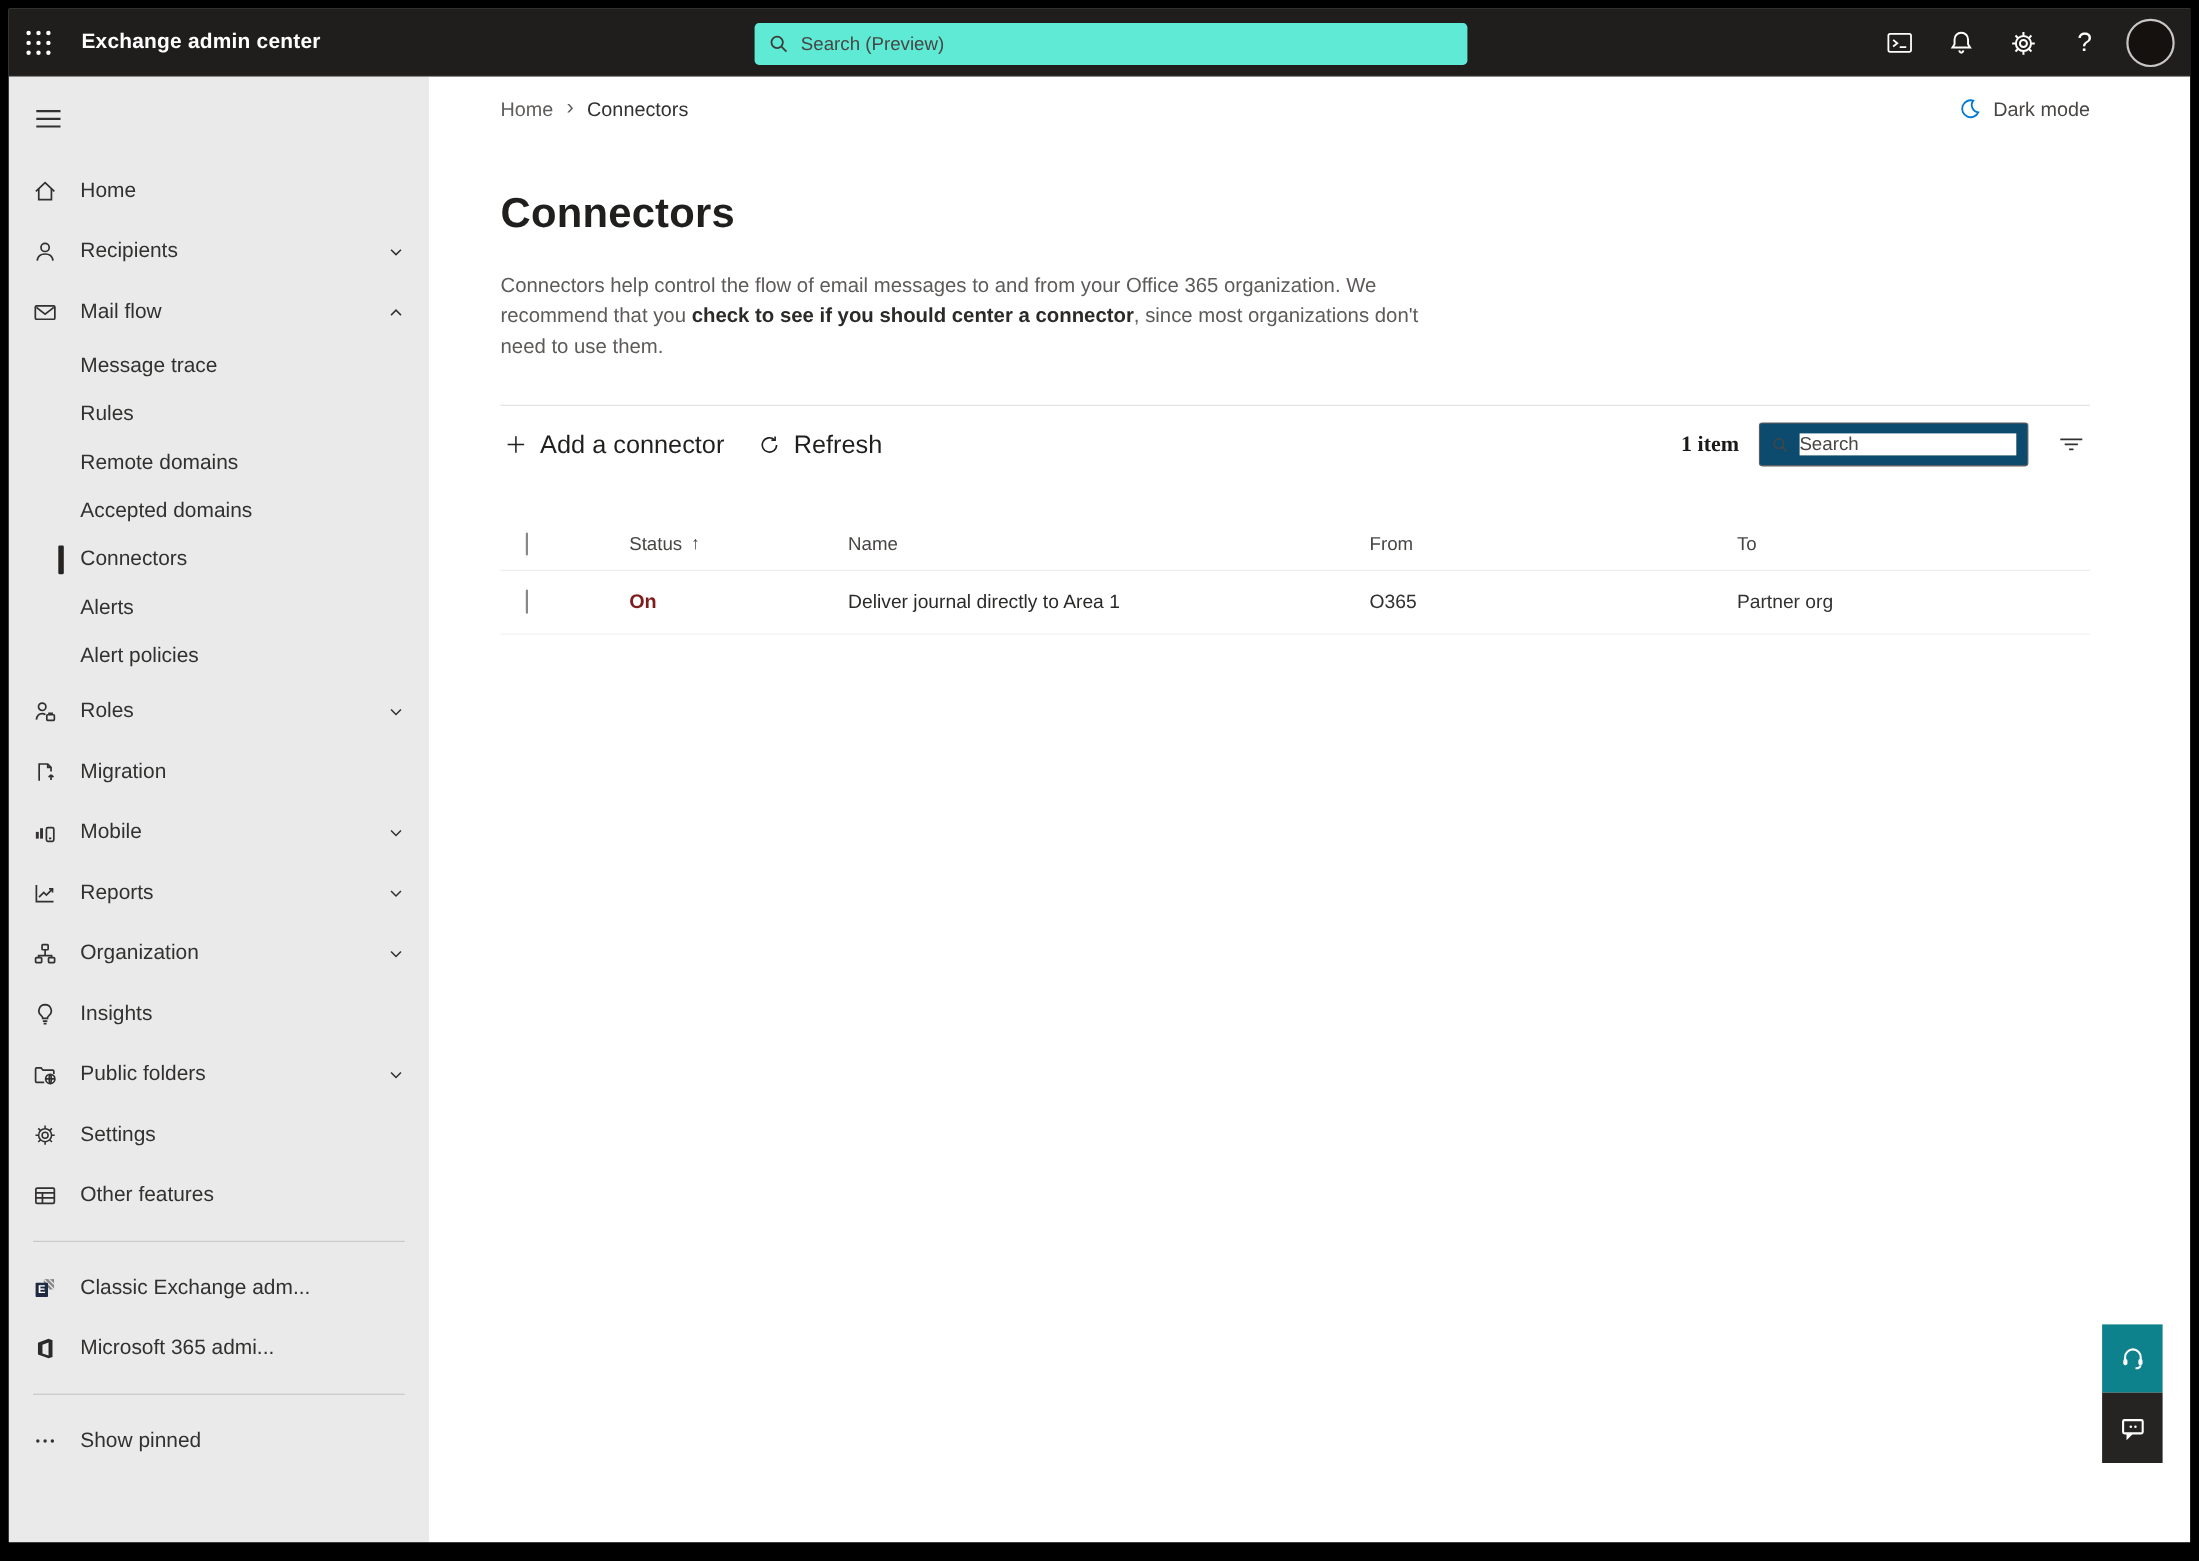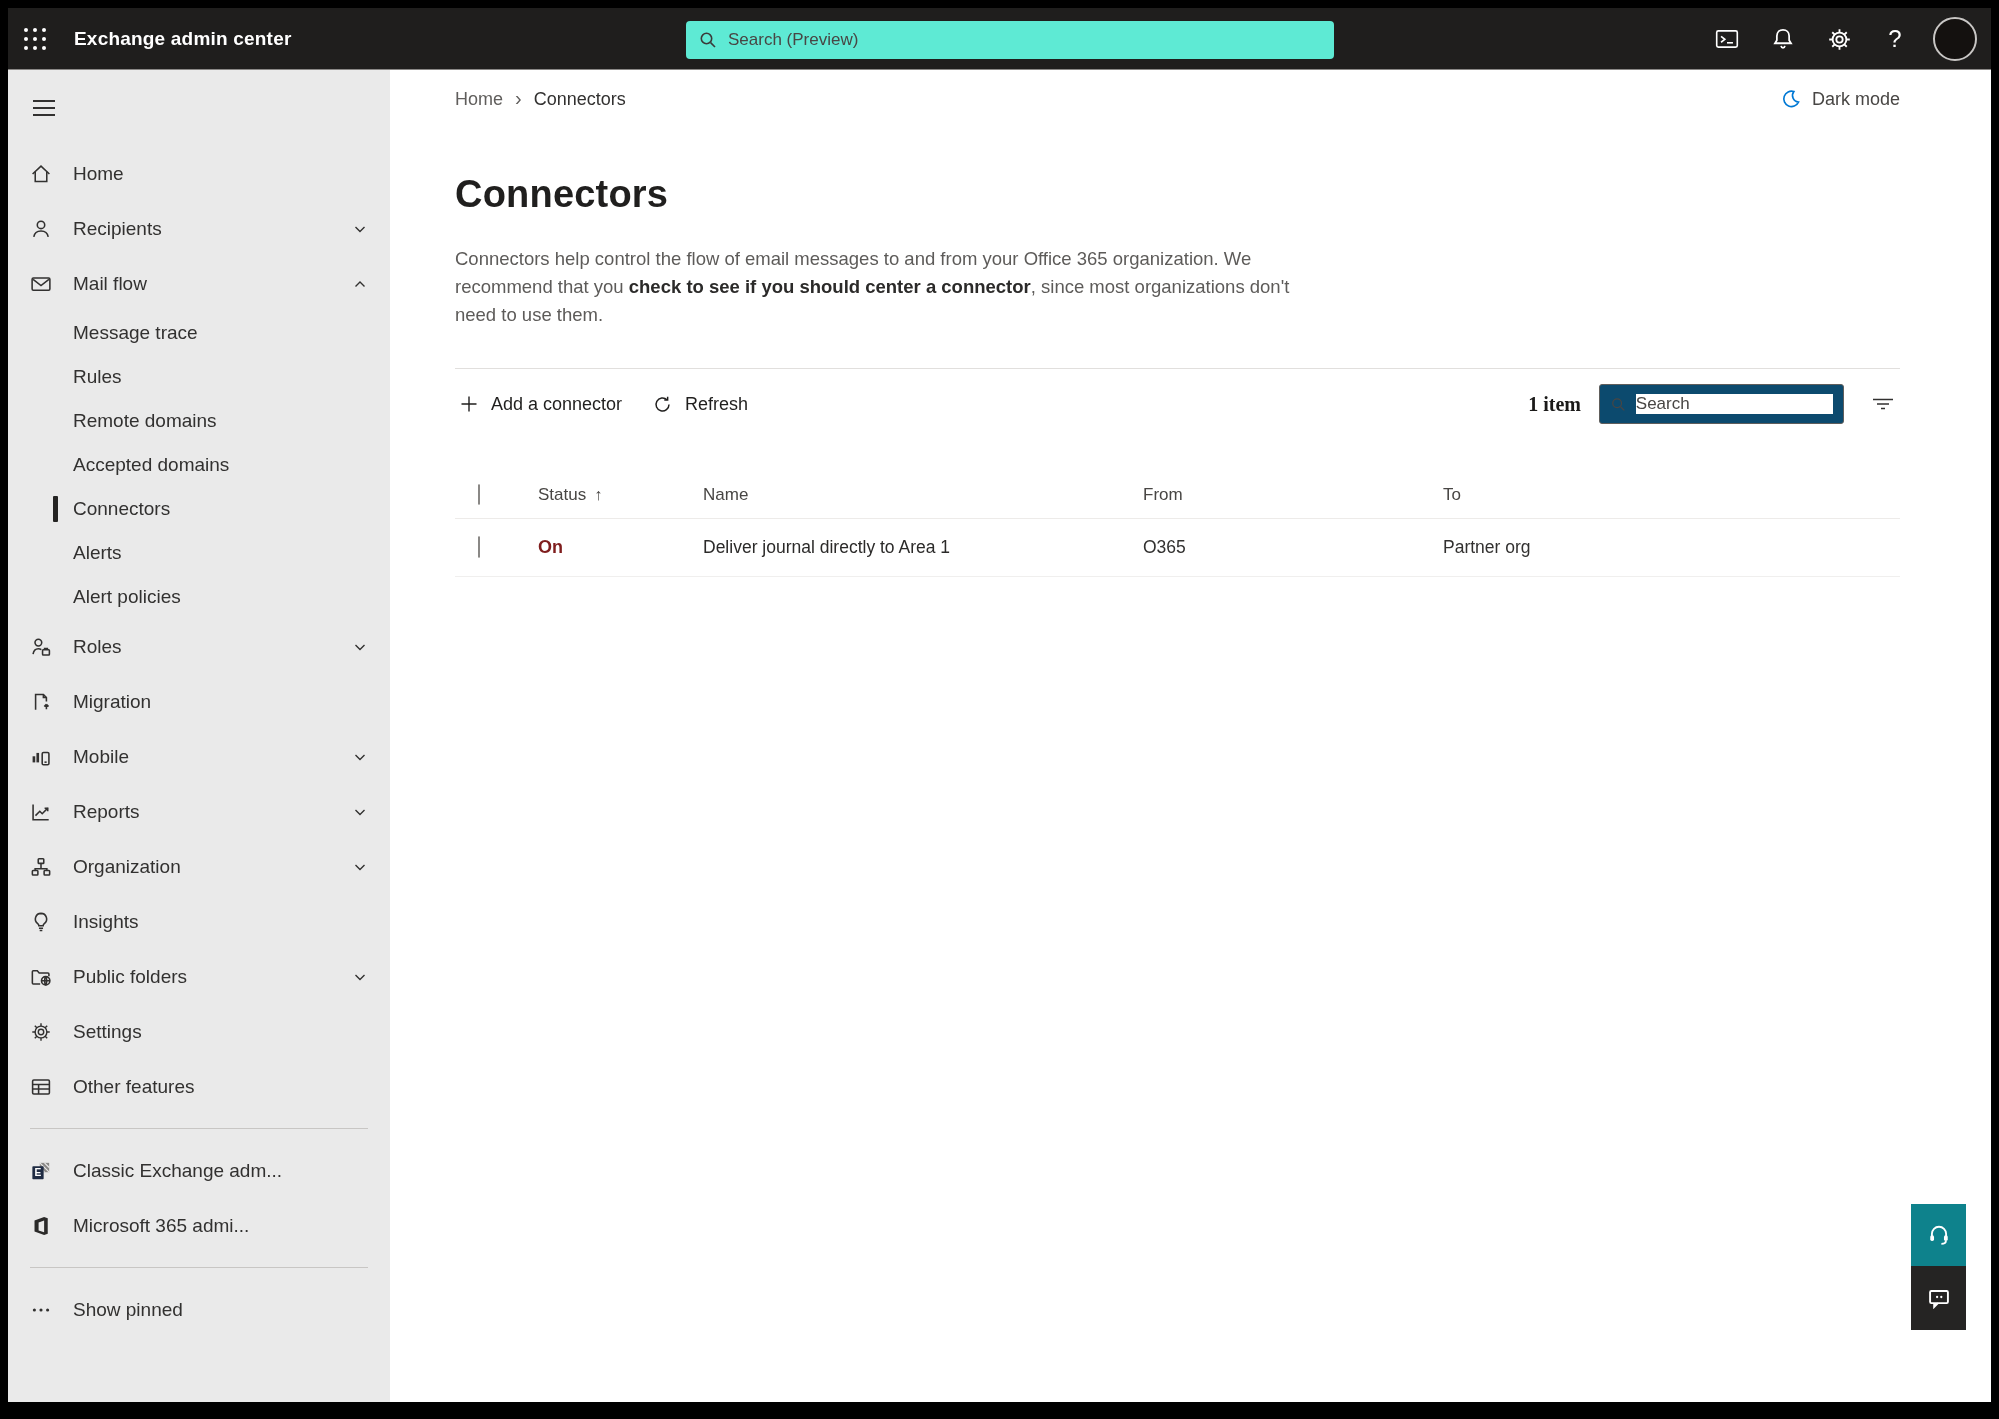--- a/index.html
+++ b/index.html
@@ -45,32 +45,32 @@
   .crumb-sep { color:#605e5c; font-size:20px; line-height:1; padding-bottom:3px; }
   .crumb-current { color:#323130; }
   .darkmode { margin-left:auto; display:flex; align-items:center; gap:10px; cursor:pointer; font-size:18px; color:#484644; }
 
   .page-title { margin-top:62px; font-size:38px; font-weight:700; color:#201f1e; letter-spacing:.2px; }
   .page-desc { margin-top:29px; font-size:18.5px; line-height:28px; color:#5d5b59; max-width:845px; }
   .page-desc b { color:#2b2a29; font-weight:700; cursor:pointer; }
 
   .toolbar-divider { margin-top:39px; height:1px; background:#e1dfdd; }
   .toolbar { display:flex; align-items:center; margin-top:12px; height:46px; }
-  .tb-cmd { display:flex; align-items:center; gap:12px; font-size:18px; color:#201f1e; cursor:pointer; padding:6px 4px; }
+  .tb-cmd { display:flex; align-items:center; gap:12px; font-size:23px; color:#201f1e; cursor:pointer; padding:6px 4px; }
   .tb-cmd + .tb-cmd { margin-left:22px; }
   .toolbar-right { margin-left:auto; display:flex; align-items:center; }
   .item-count { font-family:"Liberation Serif", serif; font-weight:700; font-size:20px; color:#1b1a19; margin-right:18px; }
   .list-search { width:245px; height:40px; border:1px solid #605e5c; border-radius:3px; background:#0c4a6e; display:flex; align-items:center; padding:0 10px; gap:9px; }
   .list-search input { border:none; outline:none; font-size:17px; color:#323130; width:100%; font-family:"Liberation Sans", sans-serif; }
   .list-search input::placeholder { color:#484644; }
   .filter-btn { margin-left:22px; width:34px; height:34px; display:flex; align-items:center; justify-content:center; cursor:pointer; }
 
   
   .table { margin-top:44px; }
-  .t-grid { display:grid; grid-template-columns:83px 165px 440px 300px 1fr; align-items:center; }
+  .t-grid { display:grid; grid-template-columns:83px 165px 440px 300px 1fr; align-items:center;gap:34px; }
   .t-head { height:48px; border-bottom:1px solid #edebe9; color:#484644; font-size:17px; }
   .t-row { height:58px; border-bottom:1px solid #f0efee; color:#323130; font-size:17.5px; cursor:pointer; }
   .cb { width:26px; height:26px; border:1.5px solid #8a8886; border-radius:4px; background:#fff; margin-left:23px; cursor:pointer; }
   .sort-col { display:flex; align-items:center; gap:8px; cursor:pointer; }
   .sort-arrow { font-size:16px; color:#484644; }
   .status-on { font-weight:700; color:#7f1d1d; font-size:18px; }
   .name-cell { color:#2b2a29; }
 
   
   .float-btn { position:absolute; width:55px; display:flex; align-items:center; justify-content:center; cursor:pointer; }

